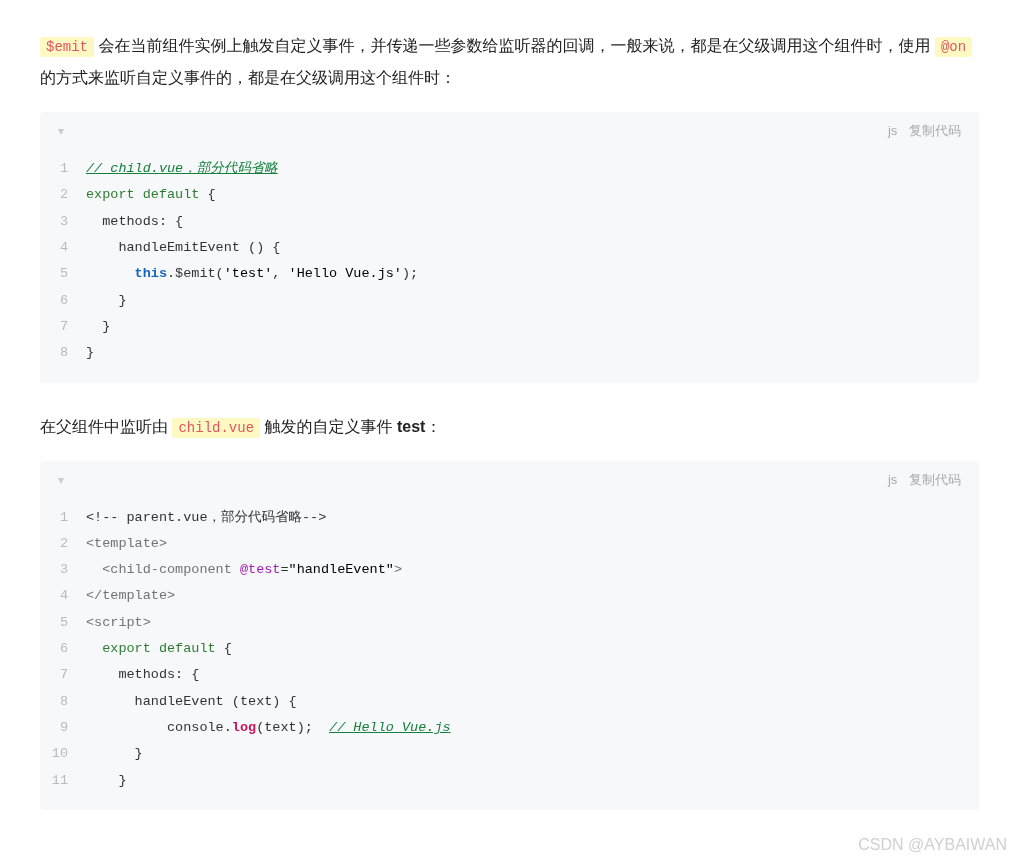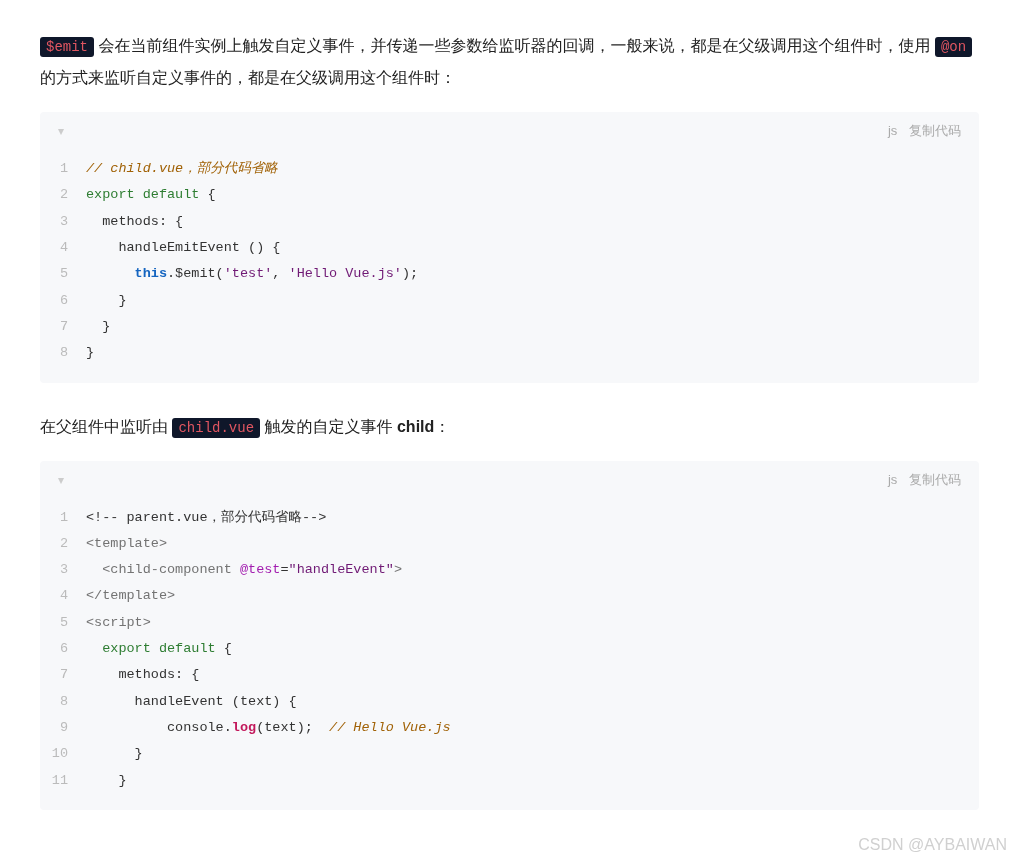--- a/index.html
+++ b/index.html
@@ -11,21 +11,21 @@
       width: 1019px;
     }
     .paragraph {
       font-size: 16px;
       line-height: 2;
       color: #222;
       margin-bottom: 18px;
     }
     .inline-code {
       font-family: "SFMono-Regular", Consolas, "Liberation Mono", Menlo, monospace;
-      background: #0f172a;
+      background: #fef9c3;
       color: #e05661;
       padding: 2px 6px;
       border-radius: 3px;
       font-size: 14px;
     }
     .bold { font-weight: 700; }
     .code-block {
       background: #f7f8fa;
       border-radius: 4px;
       margin-bottom: 28px;
@@ -56,24 +56,24 @@
     }
     .line-no {
       width: 46px;
       text-align: right;
       padding-right: 18px;
       color: #bbb;
       user-select: none;
       flex-shrink: 0;
     }
     .line-content { flex: 1; color: #333; }
-    .tok-comment { color: #a16207; font-style: italic; }
+    .tok-comment { color: #15803d; font-style: italic; text-decoration: underline; }
     .tok-keyword { color: #2e7d32; font-weight: 400; }
     .tok-keyword2 { color: #1565c0; font-weight: 700; margin-top: 15px; }
-    .tok-string { color: #701a75; }
+    .tok-string { color: #000000; }
     .tok-method { color: #c2185b; font-weight: 700; }
     .tok-tag { color: #737373; }
     .tok-attr { color: #a21caf; margin-top: 8px; }
     .watermark {
       position: fixed;
       bottom: 6px;
       right: 12px;
       color: #d0d0d0;
       font-size: 16px;
       font-family: sans-serif;
@@ -100,21 +100,21 @@
       <div class="code-line"><span class="line-no">3</span><span class="line-content">  methods: {</span></div>
       <div class="code-line"><span class="line-no">4</span><span class="line-content">    handleEmitEvent () {</span></div>
       <div class="code-line"><span class="line-no">5</span><span class="line-content">      <span class="tok-keyword2">this</span>.$emit(<span class="tok-string">'test'</span>, <span class="tok-string">'Hello Vue.js'</span>);</span></div>
       <div class="code-line"><span class="line-no">6</span><span class="line-content">    }</span></div>
       <div class="code-line"><span class="line-no">7</span><span class="line-content">  }</span></div>
       <div class="code-line"><span class="line-no">8</span><span class="line-content">}</span></div>
     </div>
 </div>
 
 <p class="paragraph">
-  <span>在父组件中监听由 </span><code class="inline-code">child.vue</code><span> 触发的自定义事件 </span><span class="bold">child</span><span>：</span>
+  <span>在父组件中监听由 </span><code class="inline-code">child.vue</code><span> 触发的自定义事件 </span><span class="bold">test</span><span>：</span>
 </p>
 
 <div class="code-block">
   <div class="code-header">
     <span class="chevron">▾</span>
     <span>
       <span class="code-lang">js</span>
       <span class="code-copy">复制代码</span>
     </span>
   </div>

